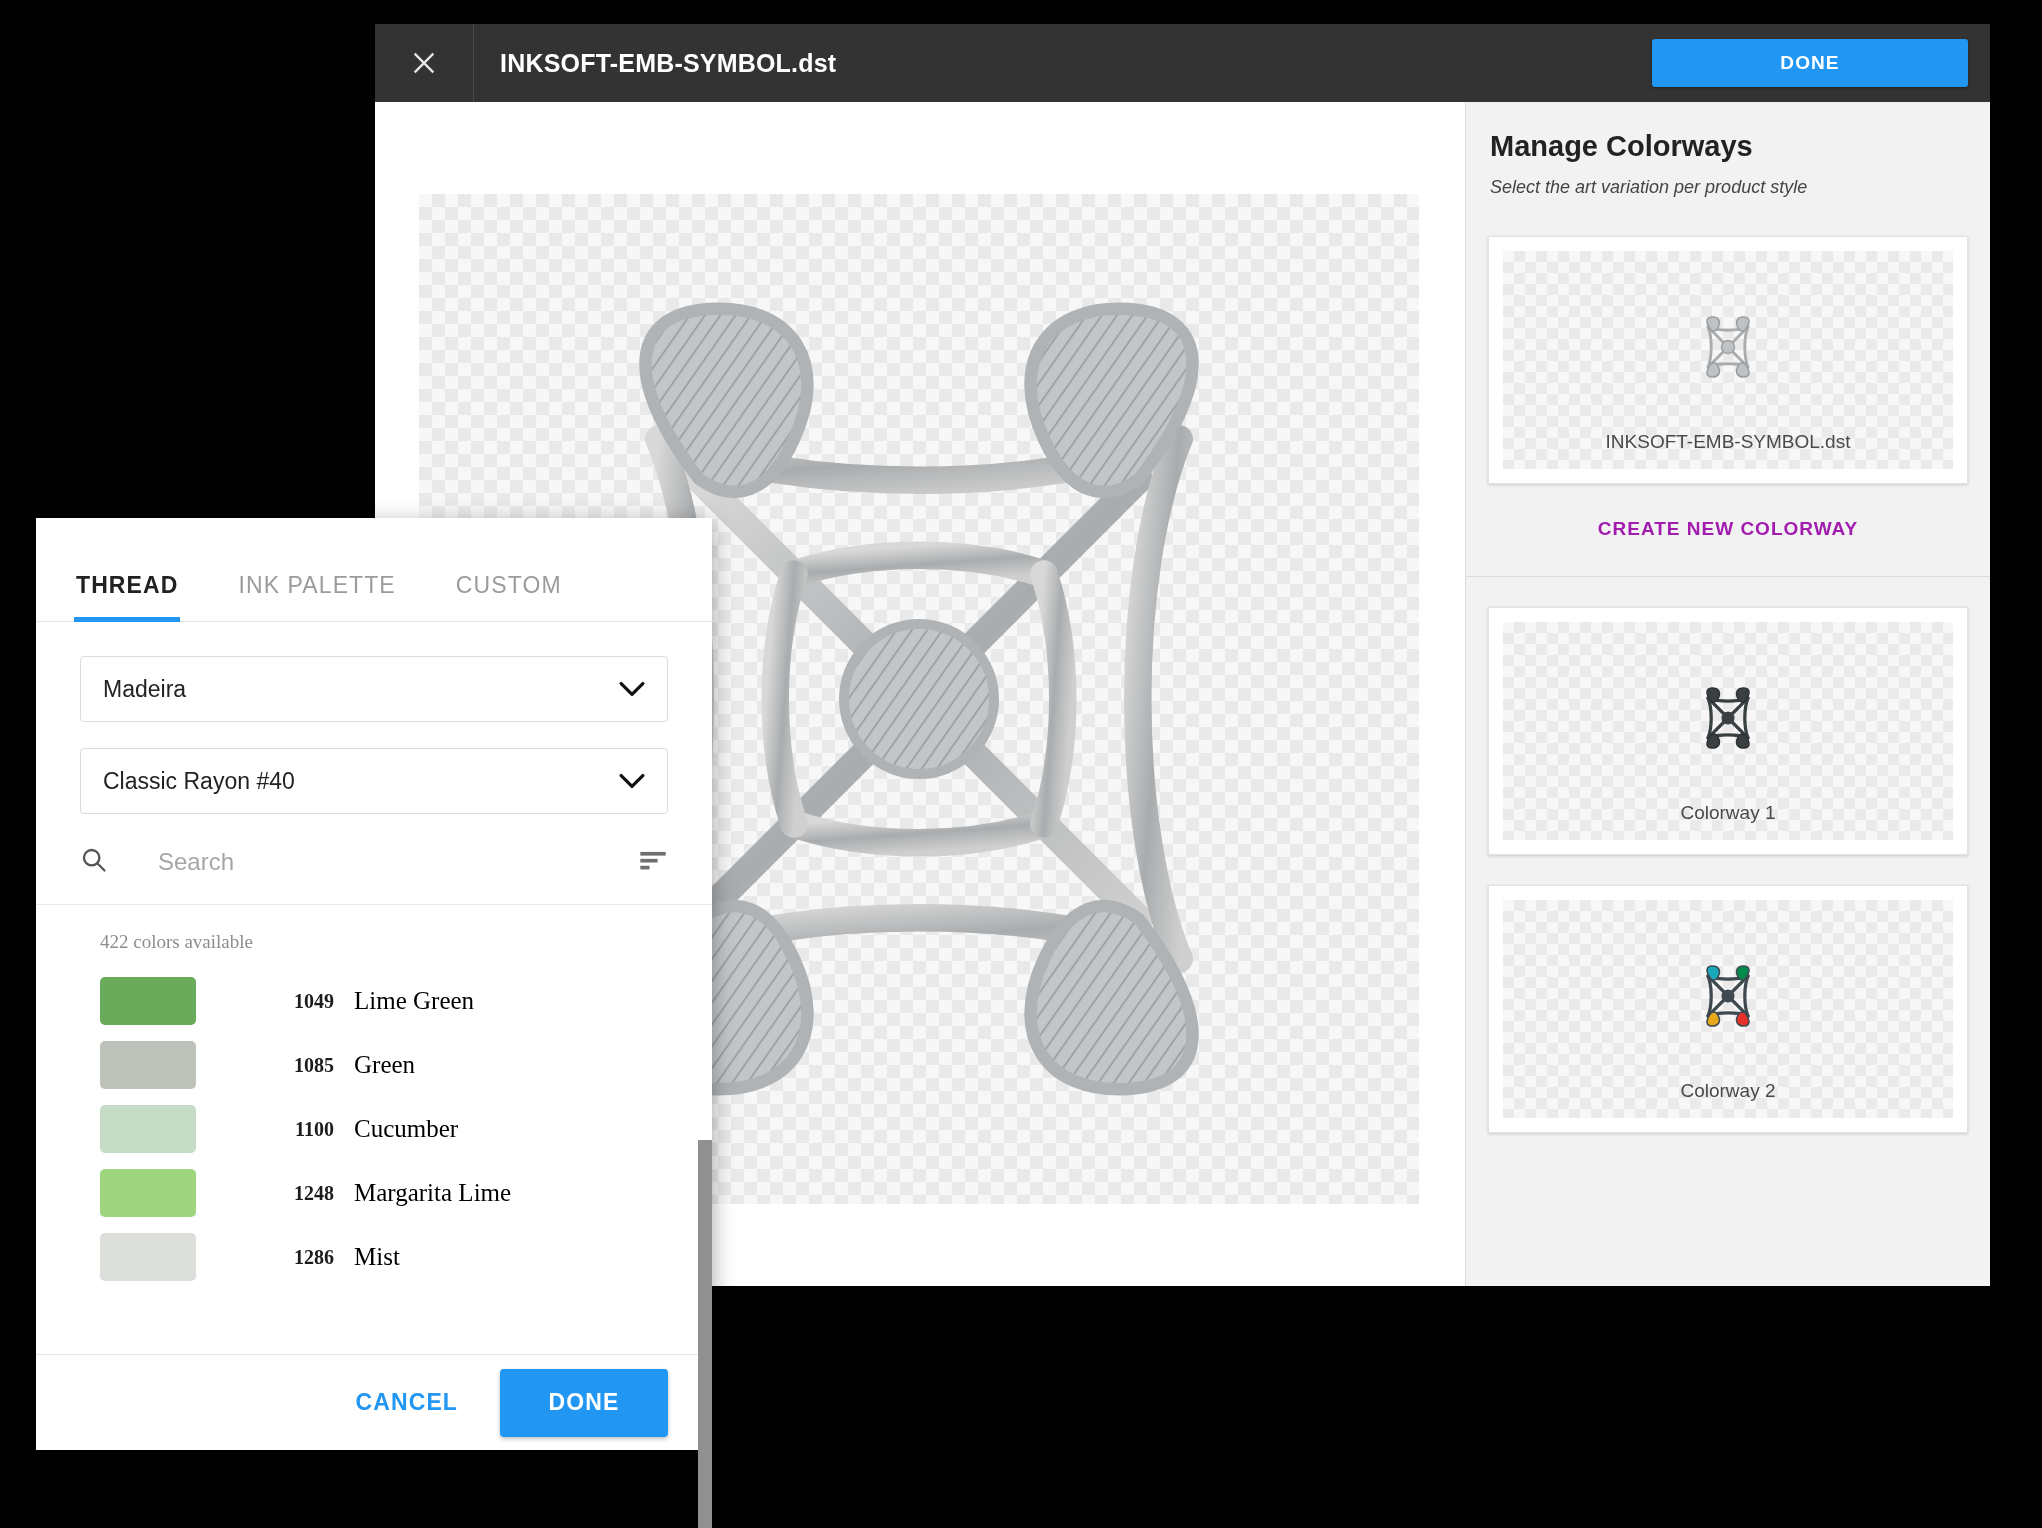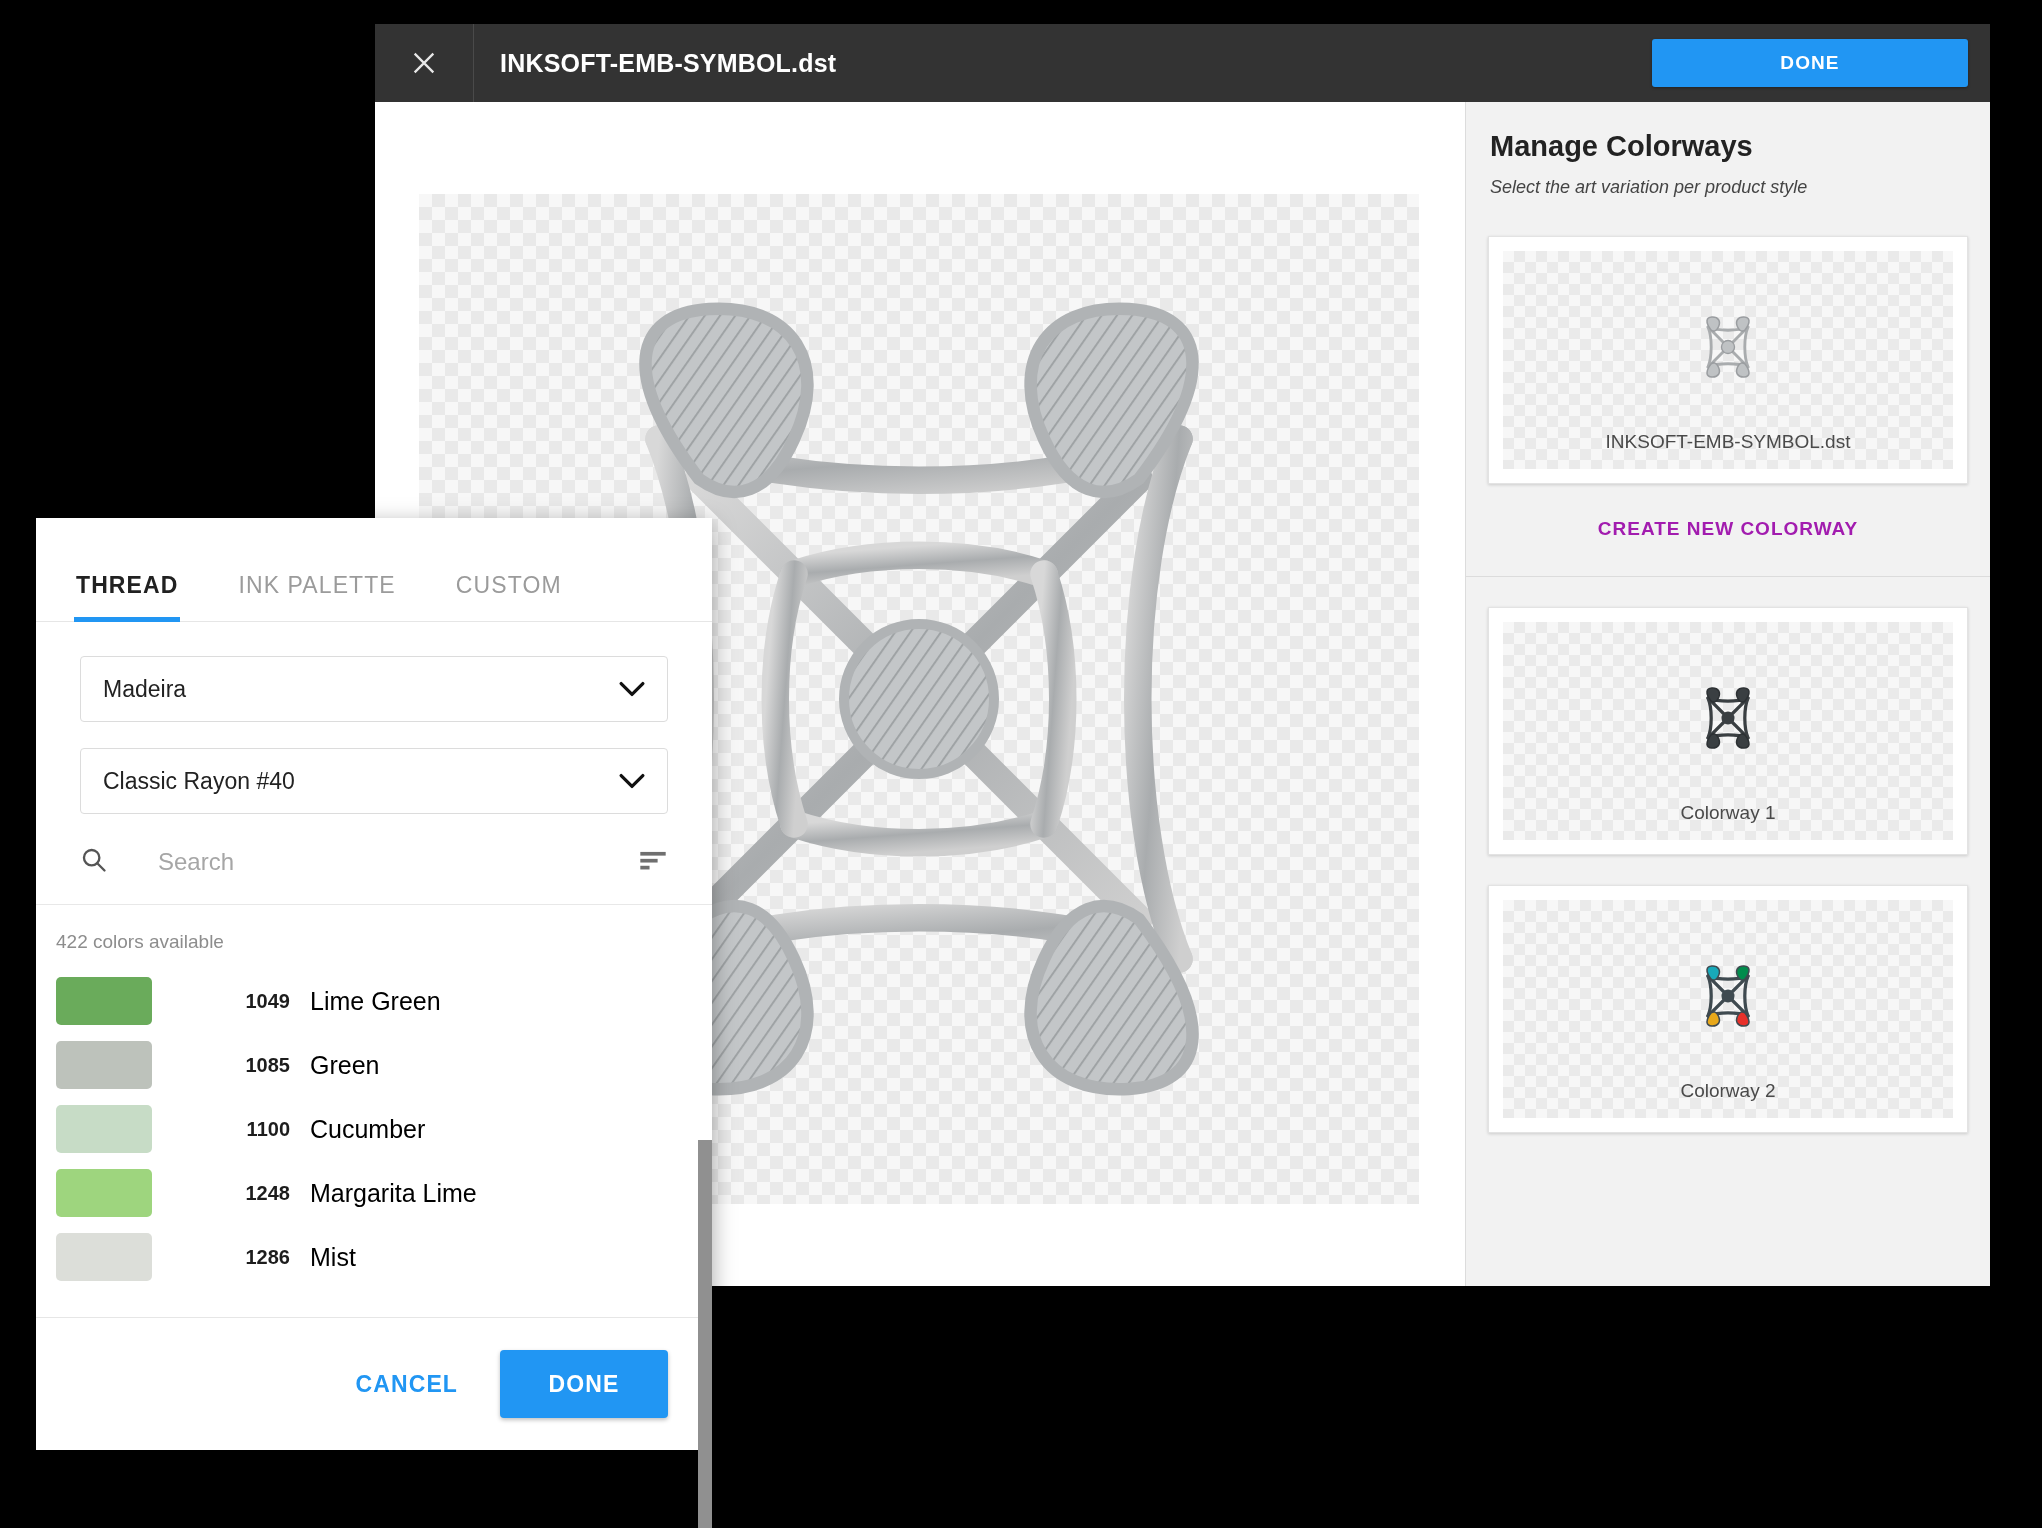--- a/index.html
+++ b/index.html
@@ -68,28 +68,28 @@
   .select{height:64px;border:1px solid #dcdcdc;border-radius:4px;display:flex;align-items:center;
     padding:0 22px;margin-bottom:26px;font-size:23px;color:#222;cursor:pointer;
     justify-content:space-between;}
   .select .chev{color:#111;}
   .search-row{display:flex;align-items:center;padding:6px 44px 26px 44px;border-bottom:1px solid #e8e8e8;gap:28px;}
   .search-ico{margin-right:20px;}
   .search-inp{flex:1;border:none;outline:none;font-size:24px;color:#333;font-family:inherit;background:transparent;}
   .search-inp::placeholder{color:#a6a6a6;}
   .sort-ico{cursor:pointer;margin-left:14px;}
 
-  .list-wrap{flex:1;overflow:hidden;position:relative;padding:26px 44px 0 20px;}
+  .list-wrap{flex:1;overflow:hidden;position:relative;padding:26px 44px 0 64px;font-family:Liberation Serif, serif;}
   .avail{font-size:19px;color:#8d8d8d;margin-bottom:16px;}
   .crow{display:flex;align-items:center;height:64px;cursor:pointer;}
   .sw{width:96px;height:48px;border-radius:5px;flex:none;}
   .cnum{font-size:20px;font-weight:bold;color:#1d1d1d;width:96px;text-align:right;margin-left:42px;}
   .cname{font-size:25px;color:#000000;margin-left:20px;}
 
-  .dlg-foot{height:133px;border-top:1px solid #e6e6e6;display:flex;align-items:center;
+  .dlg-foot{height:96px;border-top:1px solid #e6e6e6;display:flex;align-items:center;
     justify-content:flex-end;padding:0 44px;box-sizing:border-box;}
   .btn-cancel{background:none;border:none;color:#2196f3;font-size:23px;font-weight:bold;
     letter-spacing:1.1px;cursor:pointer;font-family:inherit;margin-right:36px;}
   .btn-done{background:#2196f3;border:none;color:#fff;font-size:23px;font-weight:bold;
     letter-spacing:1.1px;width:168px;height:68px;border-radius:4px;cursor:pointer;font-family:inherit;
     box-shadow:0 2px 4px rgba(0,0,0,.25);}
 
   .scroll-track{position:absolute;right:0;top:622px;width:14px;height:662px;background:#e0e0e0;}
   .scroll-thumb{position:absolute;right:0;top:622px;width:14px;height:440px;background:#909090;cursor:pointer;}
 </style>

